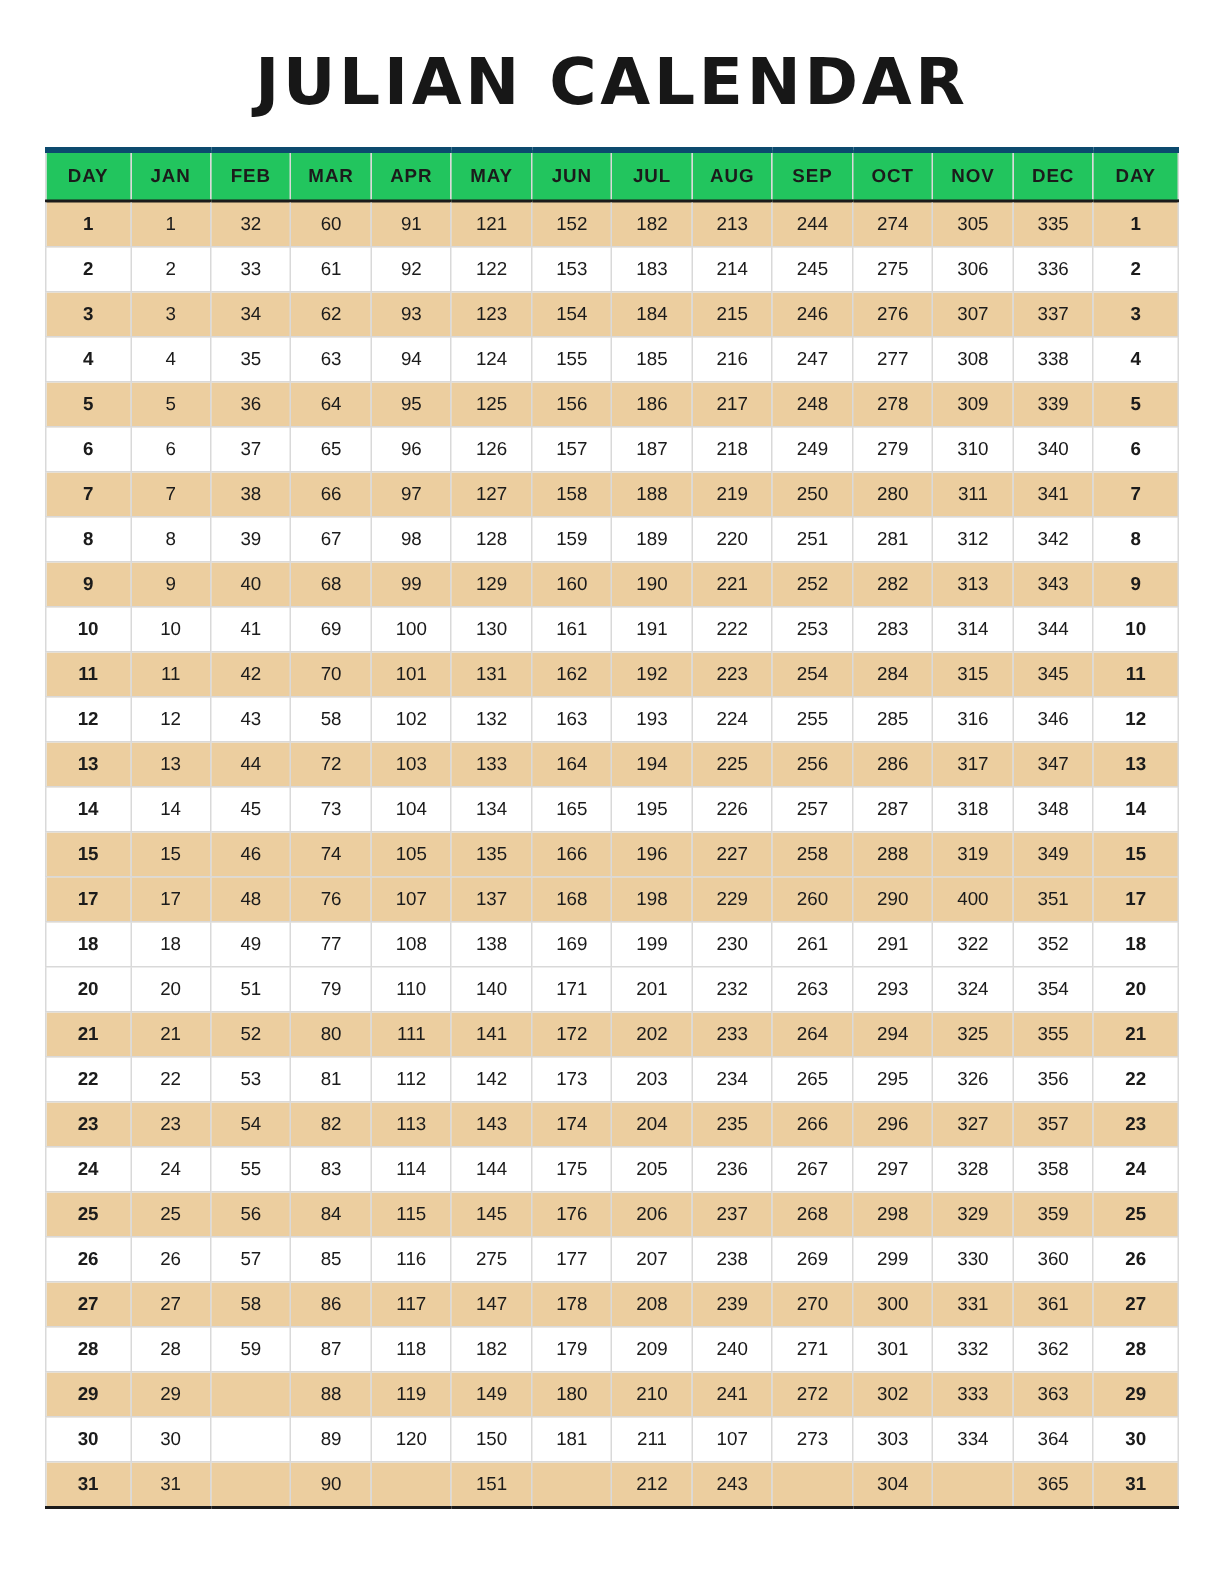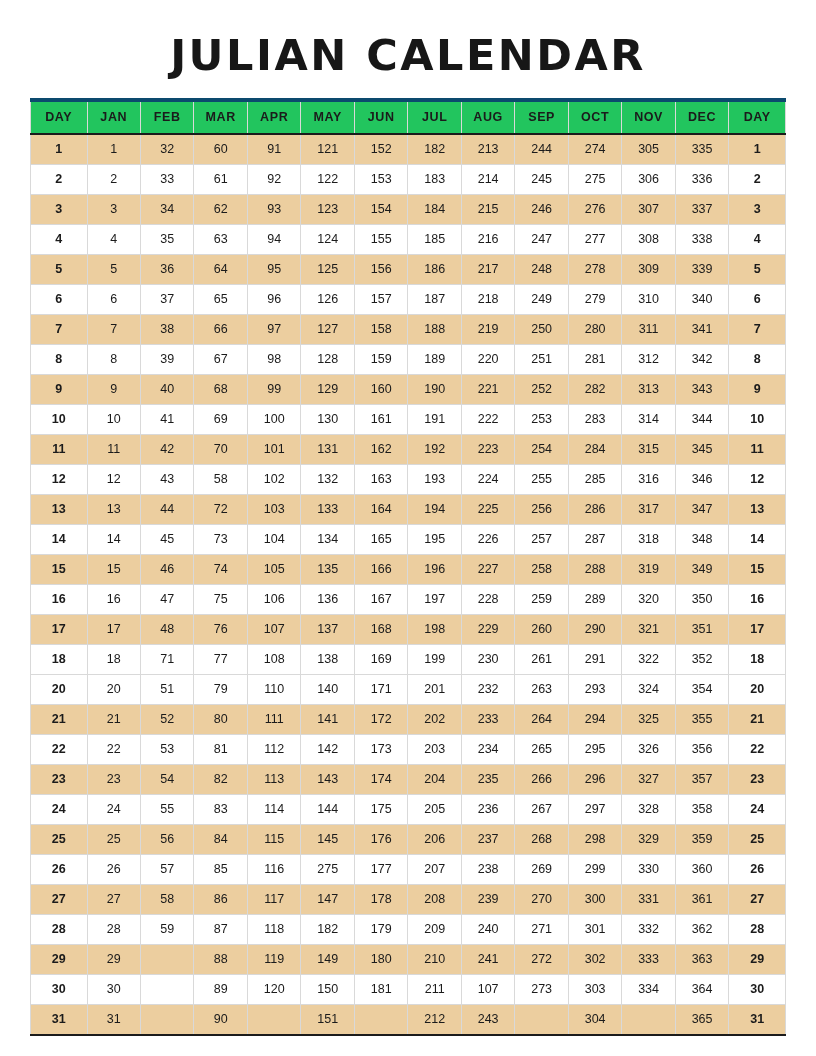--- a/index.html
+++ b/index.html
@@ -344,56 +344,40 @@
           <td>135</td>
           <td>166</td>
           <td>196</td>
           <td>227</td>
           <td>258</td>
           <td>288</td>
           <td>319</td>
           <td>349</td>
           <td class="daycol">15</td>
         </tr>
-        <tr class="plain">
-          <td class="daycol">16</td>
-          <td>16</td>
-          <td>47</td>
-          <td>75</td>
-          <td>106</td>
-          <td>136</td>
-          <td>167</td>
-          <td>197</td>
-          <td>228</td>
-          <td>259</td>
-          <td>289</td>
-          <td>320</td>
-          <td>350</td>
-          <td class="daycol">16</td>
-        </tr>
         <tr class="shade">
           <td class="daycol">17</td>
           <td>17</td>
           <td>48</td>
           <td>76</td>
           <td>107</td>
           <td>137</td>
           <td>168</td>
           <td>198</td>
           <td>229</td>
           <td>260</td>
           <td>290</td>
-          <td>321</td>
+          <td>400</td>
           <td>351</td>
           <td class="daycol">17</td>
         </tr>
         <tr class="plain">
           <td class="daycol">18</td>
           <td>18</td>
-          <td>71</td>
+          <td>49</td>
           <td>77</td>
           <td>108</td>
           <td>138</td>
           <td>169</td>
           <td>199</td>
           <td>230</td>
           <td>261</td>
           <td>291</td>
           <td>322</td>
           <td>352</td>

